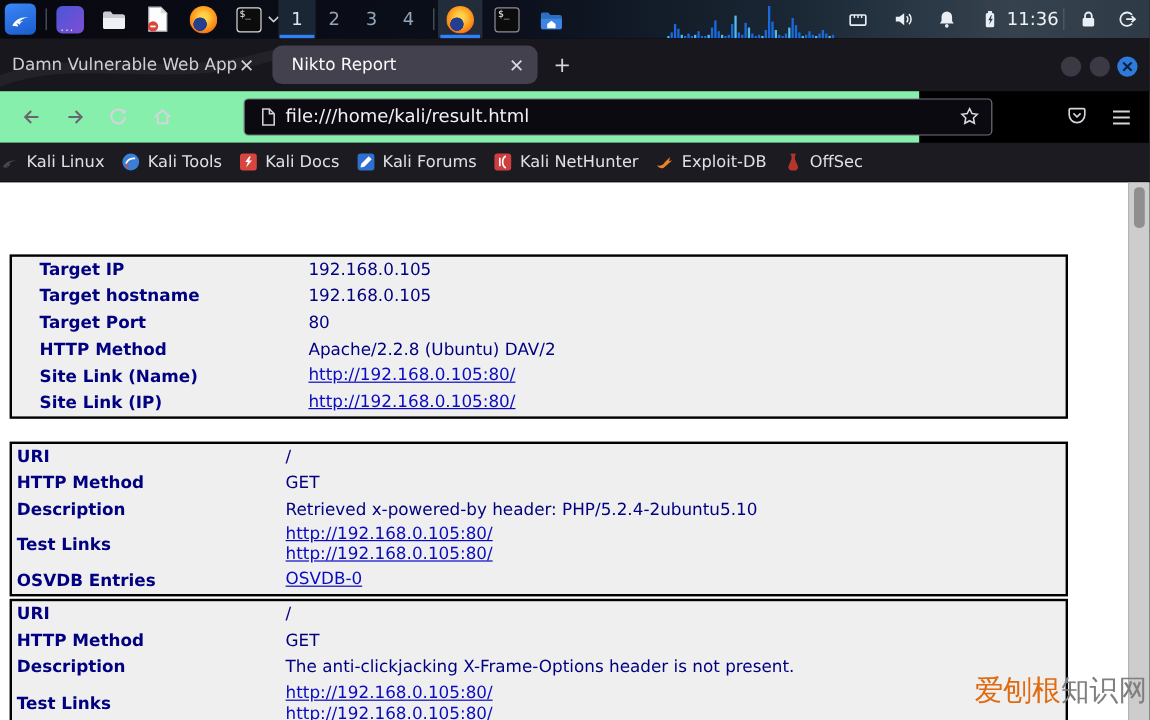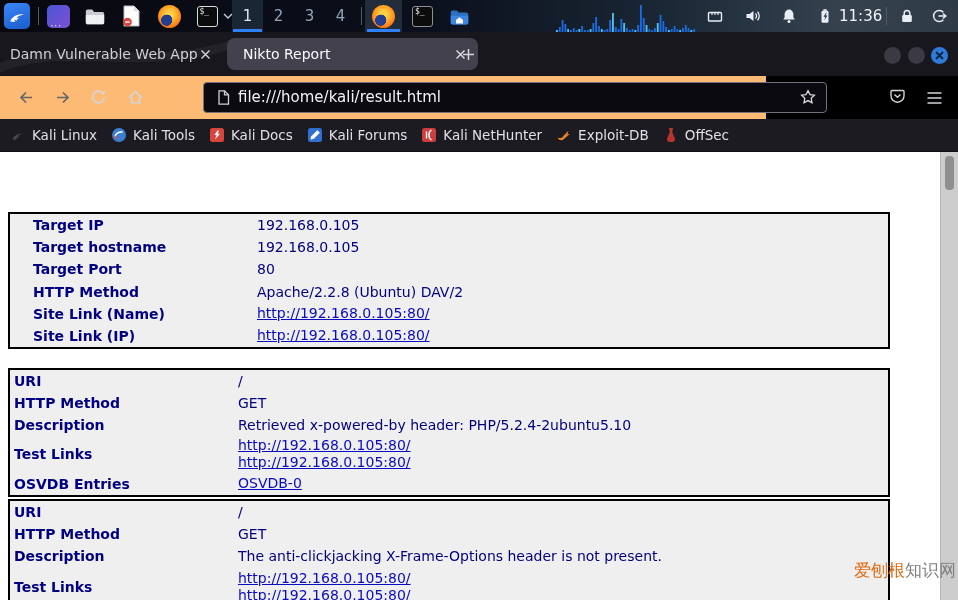--- a/index.html
+++ b/index.html
@@ -30,60 +30,60 @@
   .task.active{background:#222c3a;}
   .task.active:after{content:"";position:absolute;left:2px;right:2px;bottom:0;height:3px;background:var(--accent);}
   .clock{position:absolute;left:839px;top:0;height:32px;line-height:32px;color:#eef2f7;font-size:15px;}
   .sticon{position:absolute;top:7px;width:18px;height:18px;}
 
   
   .tabbar{position:absolute;left:0;top:32px;width:958px;height:44px;background:#18171d;overflow:hidden;}
   .tab1{position:absolute;left:0;top:0;width:218px;height:44px;}
   .tab1 .ttl{position:absolute;left:10px;top:0;width:188px;height:44px;line-height:44px;color:#cfcfd6;font-size:14px;
     white-space:nowrap;overflow:hidden;}
-  .tab2{position:absolute;left:227px;top:6px;width:221px;height:32px;background:#42414d;border-radius:8px;padding-left:30px;}
+  .tab2{position:absolute;left:227px;top:6px;width:221px;height:32px;background:#42414d;border-radius:8px;}
   .tab2 .ttl{position:absolute;left:16px;top:0;height:32px;line-height:32px;color:#fbfbfe;font-size:14px;white-space:nowrap;}
   .tclose{position:absolute;width:16px;height:16px;display:flex;align-items:center;justify-content:center;}
   .newtab{position:absolute;left:456px;top:10px;width:24px;height:24px;display:flex;align-items:center;justify-content:center;}
   .wc{position:absolute;top:15px;width:17px;height:17px;border-radius:50%;background:#3a3944;}
   .wc.close{background:#2f7bdb;display:flex;align-items:center;justify-content:center;}
 
   
-  .navbar{position:absolute;left:0;top:76px;width:766px;height:43px;background:#fdba74;}
+  .navbar{position:absolute;left:0;top:76px;width:766px;height:43px;background:#86efac;}
   .navbtn{position:absolute;top:12px;width:19px;height:19px;}
   .urlbar{position:absolute;left:203px;top:6px;width:622px;height:29px;background:#0a0a10;
     border:1px solid #72717c;border-radius:4px;}
   .urltext{position:absolute;left:34px;top:0;height:29px;line-height:29px;color:#f2f2f5;font-size:15px;white-space:nowrap;}
   .urlicon{position:absolute;left:11px;top:6px;width:17px;height:17px;}
   .staricon{position:absolute;right:9px;top:5px;width:18px;height:18px;}
 
   
   .bookbar{position:absolute;left:0;top:119px;width:958px;height:33px;background:#1c1b22;
-    display:flex;align-items:center;padding-left:10px;box-sizing:border-box;gap:14px;border-bottom:1px solid #0e0e12;}
+    display:flex;align-items:center;padding-left:0;box-sizing:border-box;gap:14px;border-bottom:1px solid #0e0e12;}
   .bm{display:flex;align-items:center;gap:6px;color:#e0e0e5;font-size:13.5px;white-space:nowrap;}
   .bmi{width:16px;height:16px;display:inline-flex;}
 
   
   .content{position:absolute;left:0;top:152px;width:958px;height:448px;background:#ffffff;overflow:hidden;}
   .report-header{position:absolute;left:8px;top:9px;width:294px;height:48px;background:var(--navy);
     color:#fff;font-size:17.5px;line-height:24px;padding:2px 0 0 6px;}
   .ntable{position:absolute;left:8px;width:878px;background:var(--tbg);border:2px solid #000;}
   #t0{top:60px;height:133px;}
   #t1{top:216px;height:125px;}
   #t2{top:347px;height:150px;}
   .nrow{display:grid;grid-template-columns:226px auto;align-items:center;padding-left:2px;}
   #t0 .nrow{height:22.16px;padding-left:21px;}
   #t1 .nrow{height:22px;} #t1 .nrow:nth-child(4){height:36px;} #t1 .nrow:nth-child(5){height:23px;}
   #t2 .nrow{height:22px;} #t2 .nrow:nth-child(4){height:40px;}
   .t-label{font-weight:700;color:var(--navy);font-size:14px;padding-left:2px;white-space:nowrap;}
   .t-value{color:var(--navy);font-size:14px;white-space:nowrap;}
   .t-value a{color:var(--link);display:block;line-height:17.5px;width:max-content;}
   .sb-track{position:absolute;right:0;top:0;width:17px;height:448px;background:#cdcdcd;border-left:1px solid #b5b5b5;}
   .sb-thumb{position:absolute;left:4px;top:4px;width:9px;height:34px;background:#8f8f8f;border-radius:4px;}
-  .watermark{position:absolute;right:2px;top:407px;font-size:17px;white-space:nowrap;}
+  .watermark{position:absolute;right:2px;top:407px;font-size:24px;white-space:nowrap;}
   .watermark .hl{color:#e06a10;}
   .watermark .gy{color:#7f7f7f;}
 </style>
 </head>
 <body>
 
 <div class="screen" style="--navy: #000080; --link: #0b0bc0; --tbg: #efefef; --accent: #2f81f7;">
 
   <div class="taskbar">
     <div class="kali-menu">

